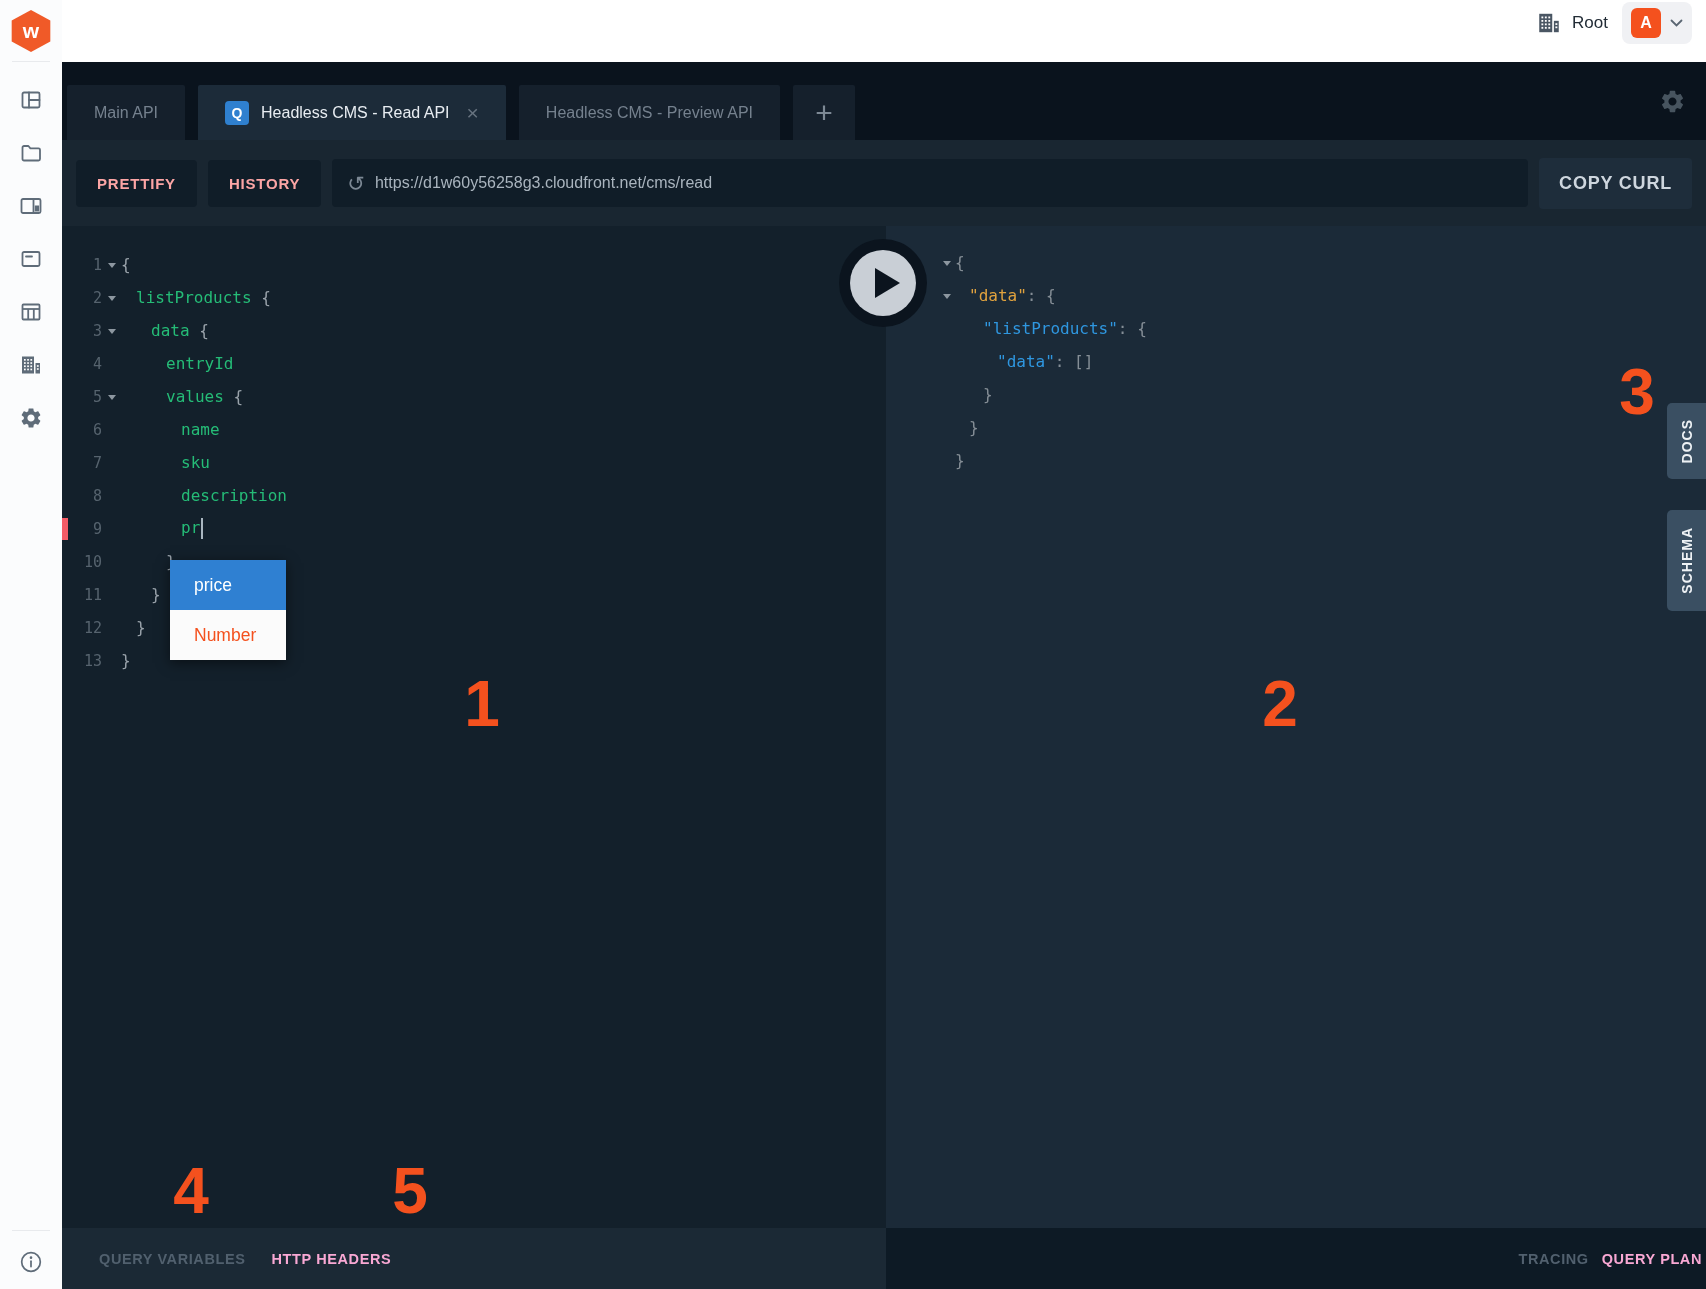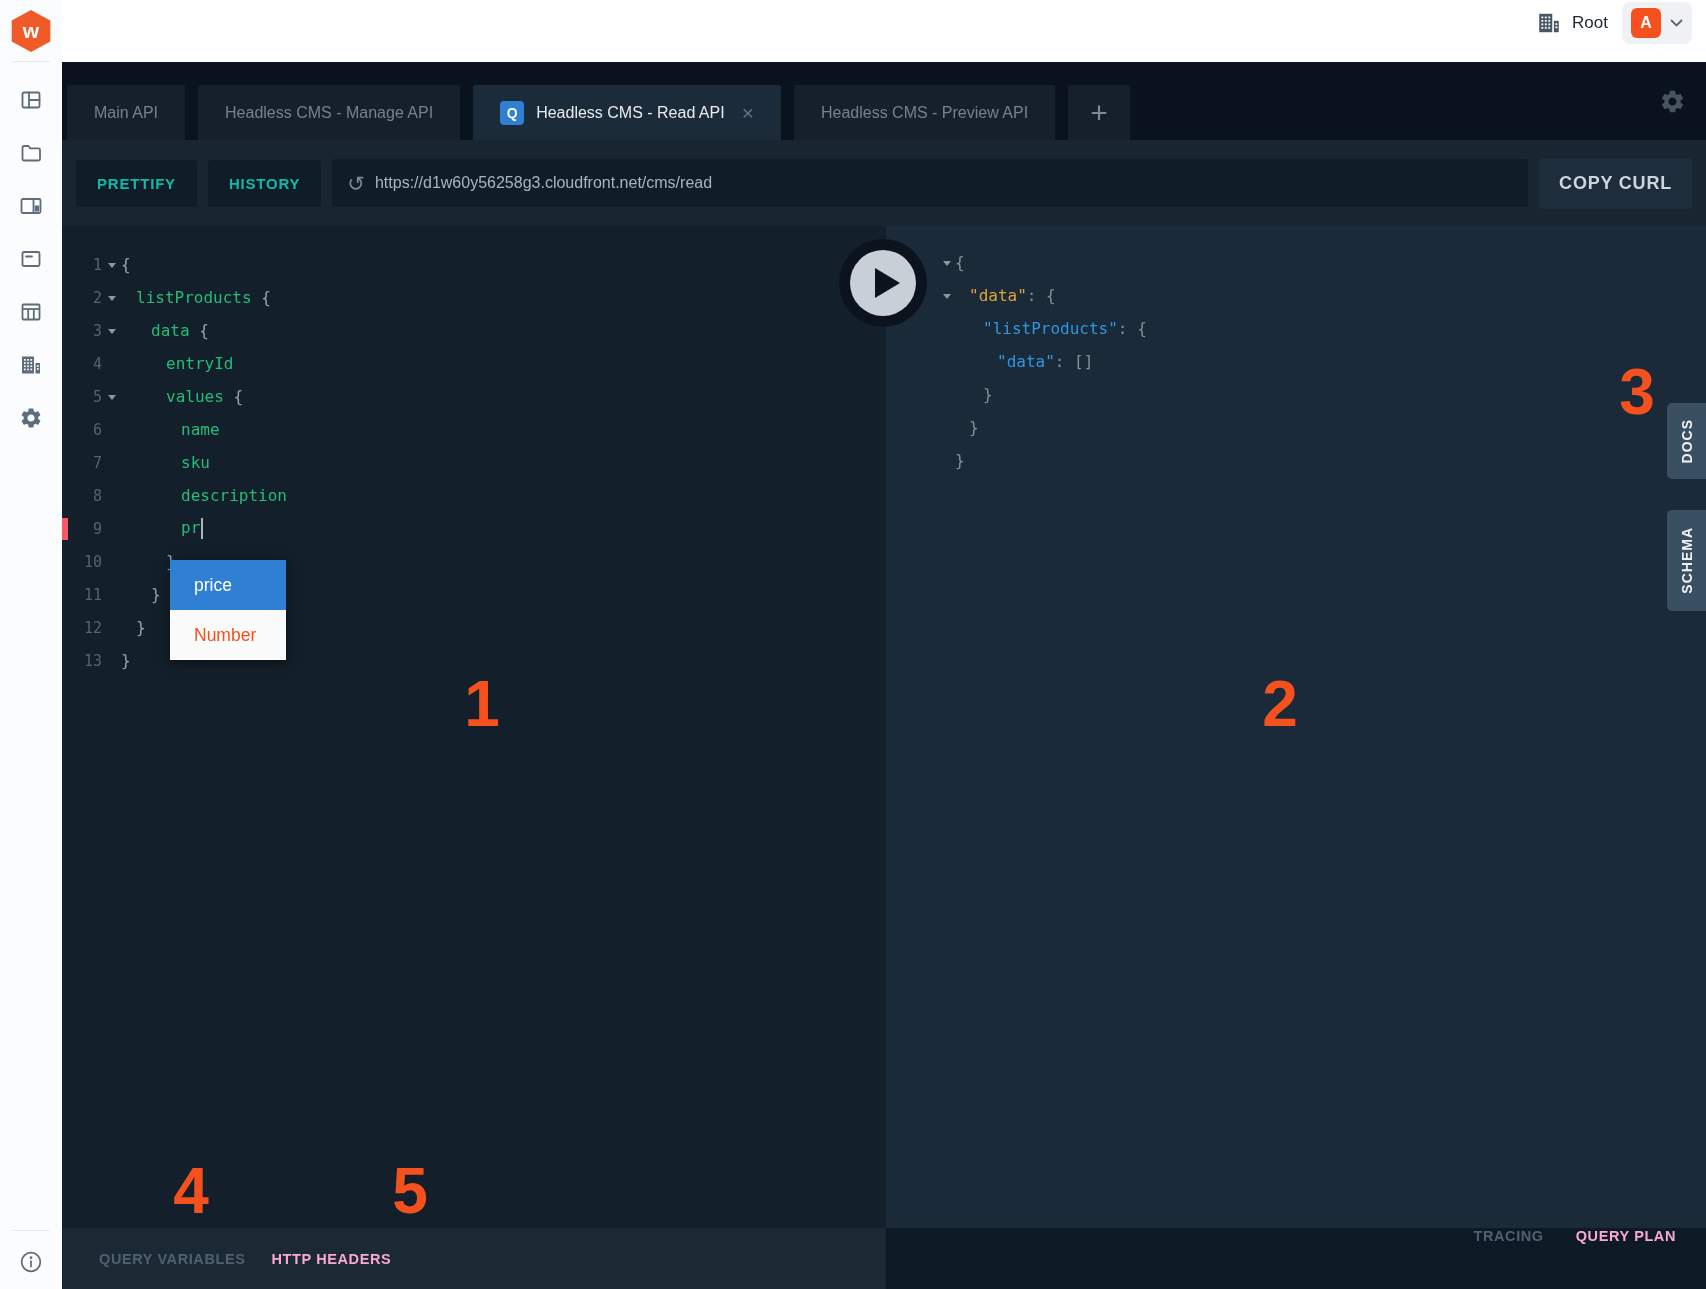--- a/index.html
+++ b/index.html
@@ -43,21 +43,21 @@
   .qbadge { width:24px; height:24px; border-radius:4px; background:#2f80cf; color:#fff; font-weight:bold;
             font-size:14px; display:flex; align-items:center; justify-content:center; margin-right:12px; flex-shrink:0; }
   .tab-close { margin-left:17px; color:#67737f; font-size:21px; line-height:1; cursor:pointer; }
   .tab-add { width:62px; height:55px; background:#15202c; color:#7d8995; font-size:30px; font-weight:300;
              display:flex; align-items:center; justify-content:center; cursor:pointer; border-radius:2px 2px 0 0; }
   .tabbar-gear { margin-left:auto; align-self:center; margin-right:20px; width:27px; height:27px;
                  color:#47545f; cursor:pointer; }
 
   
   .toolbar { height:86px; background:#192631; display:flex; align-items:center; padding:0 14px; gap:11px; flex-shrink:0; }
-  .tbtn { background:#101d28; color:#14b8a6; font-weight:bold; font-size:15px; letter-spacing:.8px;
+  .tbtn { background:#101d28; color:#fca5a5; font-weight:bold; font-size:15px; letter-spacing:.8px;
           padding:15px 21px; border-radius:4px; cursor:pointer; }
   .urlbar { flex:1; background:#101d28; border-radius:4px; height:48px; display:flex; align-items:center;
             padding:0 15px; gap:10px; color:#a9b4be; font-size:16px; }
   .refresh-icon { color:#7c8894; font-size:21px; line-height:1; }
   .copycurl { background:#1e2d3b; color:#ced6de; font-weight:bold; font-size:18px; letter-spacing:.8px;
               padding:15px 20px; border-radius:4px; cursor:pointer; }
 
   
   .content { flex:1; display:flex; min-height:0; }
   .editor-pane { width:824px; flex-shrink:0; background:#13202b; position:relative; padding-top:22px; }
@@ -98,22 +98,22 @@
               display:flex; align-items:center; justify-content:center; color:#eef2f5; font-weight:bold;
               font-size:14px; letter-spacing:1px; cursor:pointer; z-index:4; }
   .side-tab span { writing-mode:vertical-rl; transform:rotate(180deg); }
   .side-tab.docs { top:177px; height:76px; }
   .side-tab.schema { top:284px; height:101px; }
 
   
   .bottombar { height:61px; display:flex; flex-shrink:0; }
   .bb-left { width:824px; flex-shrink:0; background:#1b2935; display:flex; align-items:center;
              gap:26px; padding-left:37px; }
-  .bb-right { flex:1; background:#0d1a25; display:flex; justify-content:flex-end;
-              gap:32px; padding-right:30px; }
+  .bb-right { flex:1; background:#0d1a25; display:flex; align-items:center; justify-content:flex-end;
+              gap:13px; padding-right:4px; }
   .bb-item { font-size:14.5px; font-weight:bold; letter-spacing:.6px; color:#51606e; cursor:pointer; }
   .bb-item.active { color:#f9a8d4; }
 
   
   .anno-layer { position:absolute; left:0; top:0; width:100%; height:100%; pointer-events:none; z-index:9; }
   .anno { position:absolute; color:#f4511e; font-size:64px; font-weight:bold; transform:translate(-50%,-50%); }
   .anno-1 { left:420px; top:642px; }
   .anno-2 { left:1218px; top:642px; }
   .anno-3 { left:1575px; top:330px; }
   .anno-4 { left:129px; top:1129px; }
@@ -237,23 +237,20 @@
   </div>
 </div>
 
 <div class="main">
 
   <div class="tabbar">
     <div style="display:flex;align-items:center;gap:13px;">
         <div class="tab">
           <span>Main API</span>
         </div>
-        <div class="tab">
-          <span>Headless CMS - Manage API</span>
-        </div>
         <div class="tab active">
           <span class="qbadge">Q</span>
           <span>Headless CMS - Read API</span>
           <span class="tab-close">×</span>
         </div>
         <div class="tab">
           <span>Headless CMS - Preview API</span>
         </div>
       </div>
     <div class="tab-add">+</div>

